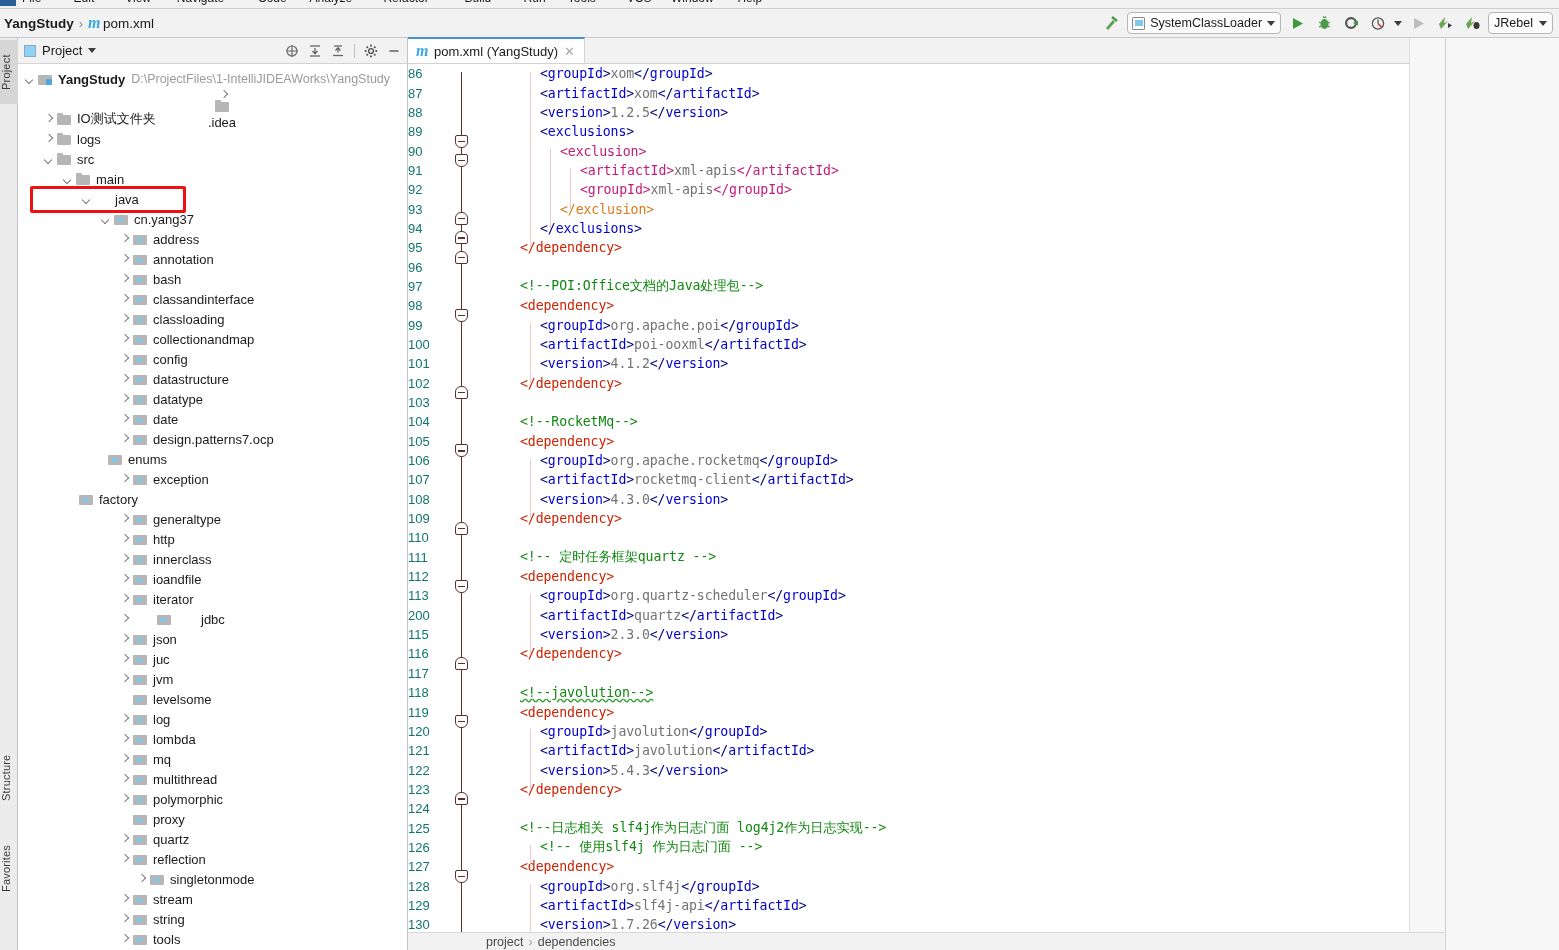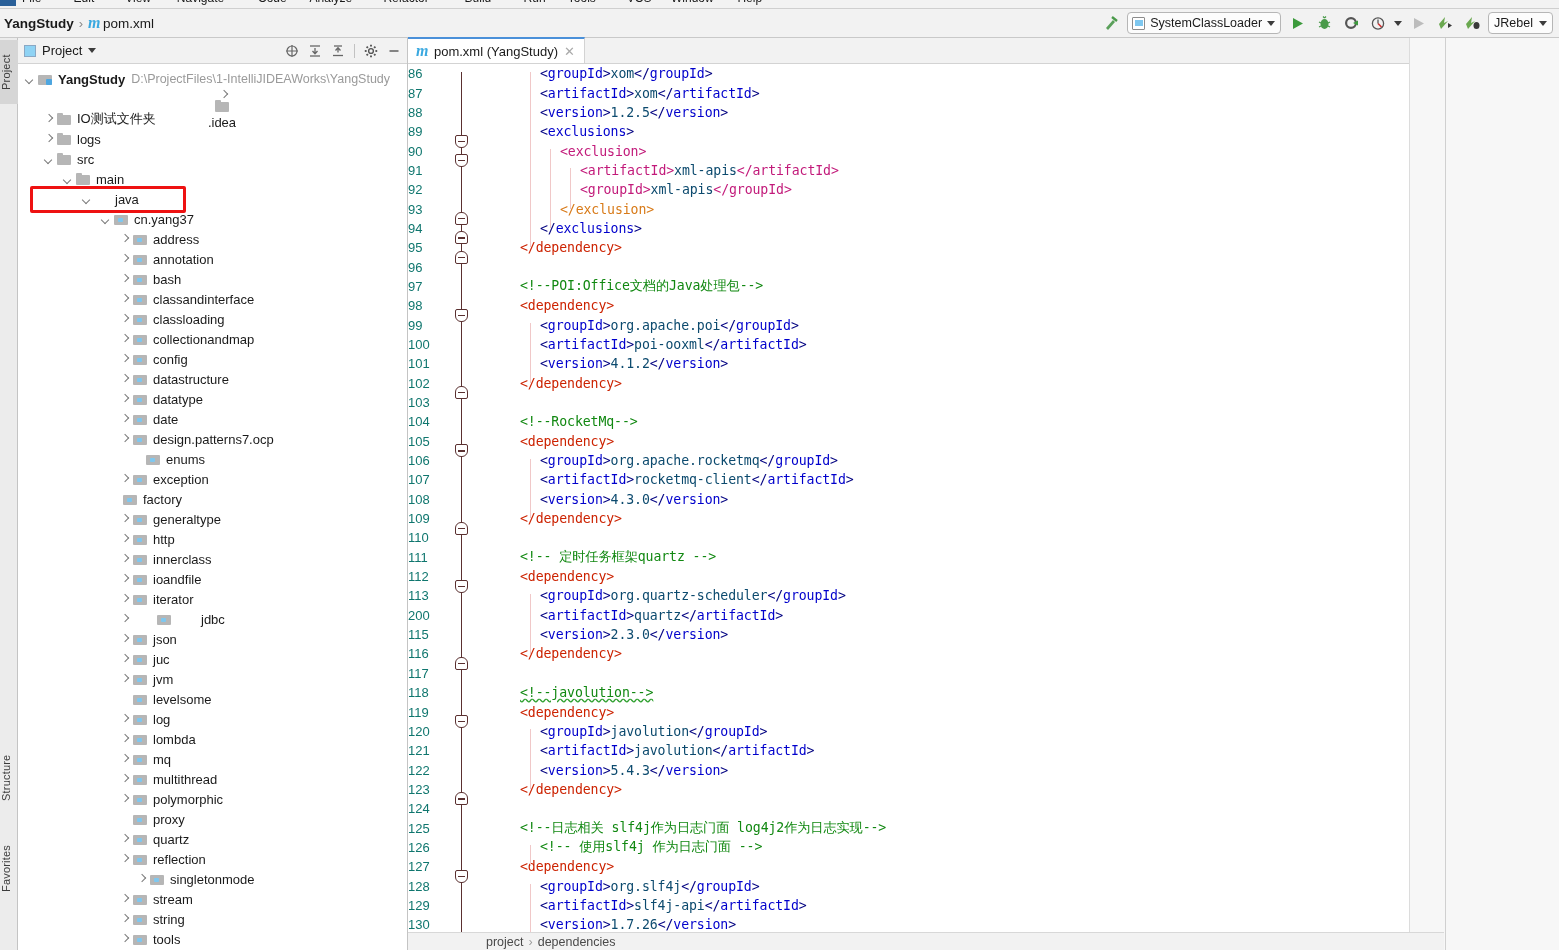--- a/index.html
+++ b/index.html
@@ -174,21 +174,21 @@
     content:""; position:absolute; left:2px; top:5px; width:7px; height:1.3px; background:#5a3030;
   }
   .chgbar { width:4px; flex:0 0 4px; }
   .chgbar.green { background:#b8e986; }
   .indentcol { width:20px; flex:0 0 20px; position:relative; }
   .indentcol .ig { position:absolute; left:10px; top:-2px; width:1px; height:21px; background:#f0c8c8; }
   .ctext { white-space:pre; letter-spacing:-0.1px; }
 
   .tg  { color:#000080; }   
   .tn  { color:#0000cc; }   
-  .tv  { color:#0c4a6e;text-align:right; }   
+  .tv  { color:#737373;text-align:right; }   
   .tnM { color:#c21a7a; }   
   .tgM { color:#c21a7a; }
   .cm  { color:#118811; }   
   .cl  { color:#cc2200; }   
   .or  { color:#d87a18; }   
   .squig { text-decoration:underline; text-decoration-style:wavy; text-decoration-color:#2fa02f; }
 
   
   .botcrumb {
     position:absolute; left:408px; bottom:0; width:1036px; height:18px;
@@ -455,31 +455,31 @@
         <div class="node" id="tnode-17" style="padding-left: 101px;">
           <span class="arrow right"></span>
           <span class="fico pkg"></span>
           <span class="nlabel">date</span>
         </div>
         <div class="node" id="tnode-18" style="padding-left: 101px;">
           <span class="arrow right"></span>
           <span class="fico pkg"></span>
           <span class="nlabel">design.patterns7.ocp</span>
         </div>
-        <div class="node" id="tnode-19" style="padding-left: 114px;">
+        <div class="node" id="tnode-19" style="padding-left: 76px;">
           <span class="arrow "></span>
           <span class="fico pkg"></span>
           <span class="nlabel">enums</span>
         </div>
         <div class="node" id="tnode-20" style="padding-left: 101px;">
           <span class="arrow right"></span>
           <span class="fico pkg"></span>
           <span class="nlabel">exception</span>
         </div>
-        <div class="node" id="tnode-21" style="padding-left: 47px; margin-left: 44px;">
+        <div class="node" id="tnode-21" style="padding-left: 47px;">
           <span class="arrow "></span>
           <span class="fico pkg"></span>
           <span class="nlabel">factory</span>
         </div>
         <div class="node" id="tnode-22" style="padding-left: 101px;">
           <span class="arrow right"></span>
           <span class="fico pkg"></span>
           <span class="nlabel">generaltype</span>
         </div>
         <div class="node" id="tnode-23" style="padding-left: 101px;">

